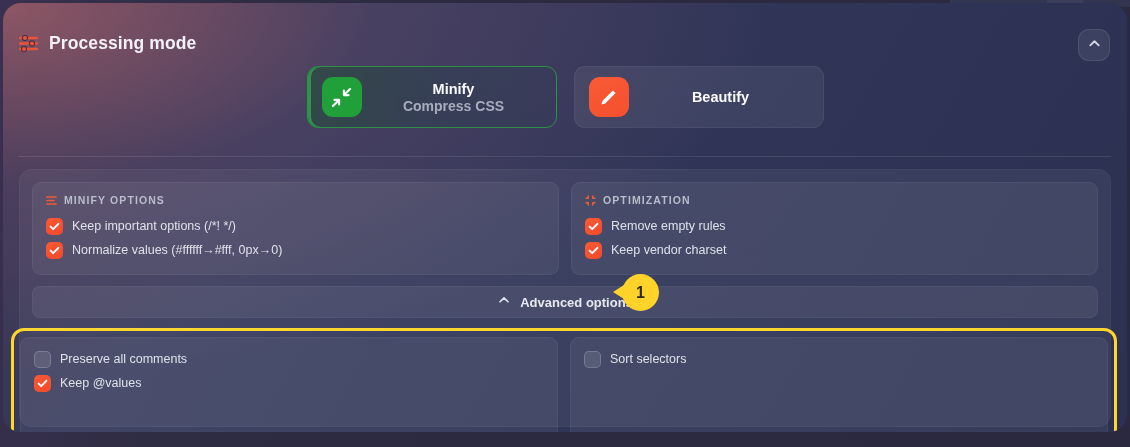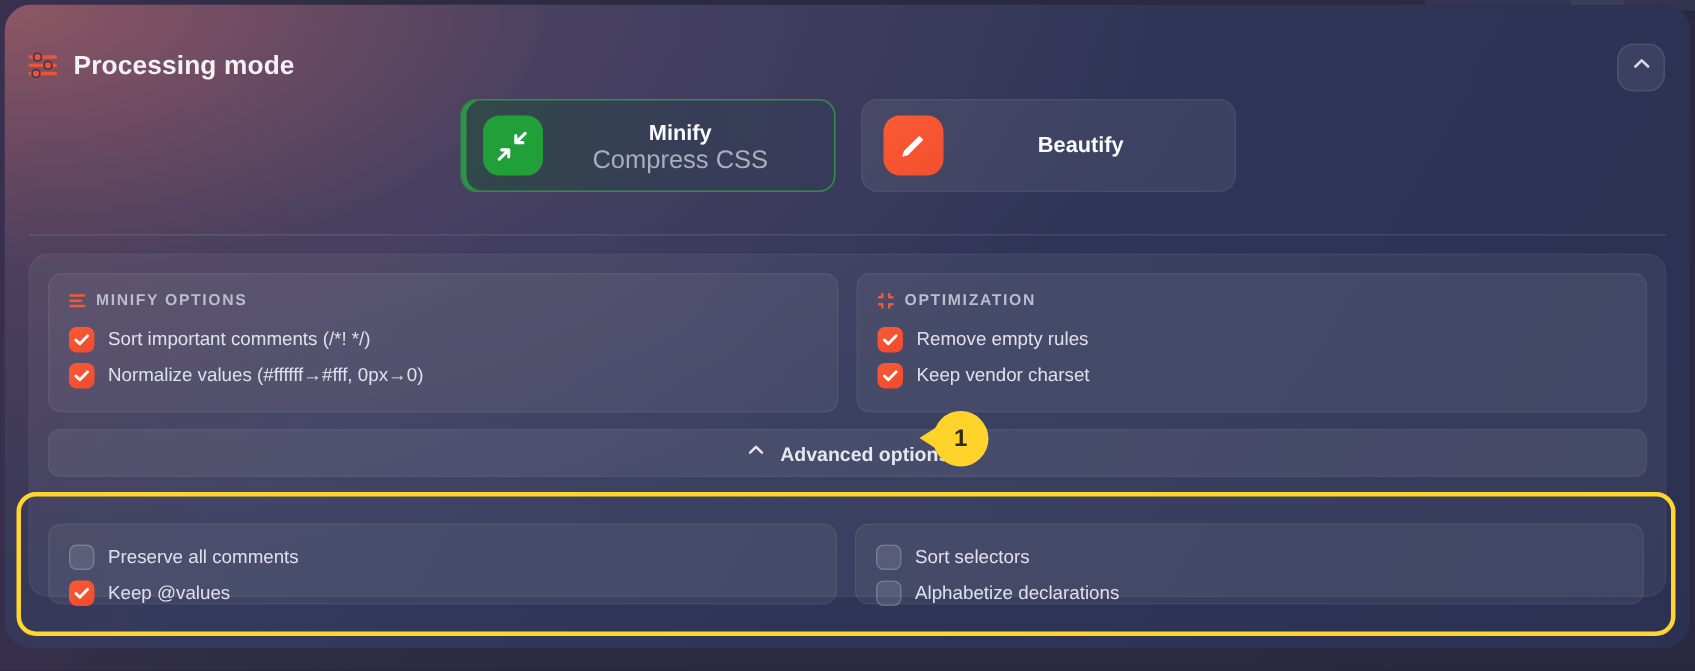--- a/index.html
+++ b/index.html
@@ -87,36 +87,36 @@
     flex: 0 0 auto;
   }
   .mode-icon.green { background: #21a03a; }
   .mode-icon.orange { background: linear-gradient(150deg, #fa5a35 0%, #f4502f 100%); }
   .mode-icon svg { width: 21px; height: 21px; }
   .mode-text {
     flex: 1 1 auto; text-align: center;
     padding-right: 10px;
   }
   .mode-name { font-size: 14.5px; font-weight: bold; color: #fafaff; line-height: 18px; }
-  .mode-sub { font-size: 17px; color: #a9adbe; line-height: 17px; }
+  .mode-sub { font-size: 14px; color: #a9adbe; line-height: 17px; font-weight: bold; }
 
   
   .divider {
     position: absolute; left: 16px; right: 16px; top: 153px;
     height: 1px; background: rgba(255,255,255,.10);
   }
 
   
   .options-body {
     position: absolute; left: 16px; right: 16px; top: 166px;
     background: rgba(255,255,255,.055);
     border-radius: 13px;
     border: 1px solid rgba(255,255,255,.035);
     padding: 12px;
-    height: 229px;
+    height: 258px;
   }
   .panel-row { display: flex; gap: 12px; }
   .panel {
     flex: 1 1 0;
     background: rgba(255,255,255,.055);
     border: 1px solid rgba(255,255,255,.05);
     border-radius: 9px;
     padding: 11px 13px 12px 13px;
   }
   .panel.basic { min-height: 92px; }
@@ -175,24 +175,24 @@
   }
   .callout-num {
     font-size: 16px; font-weight: bold; color: #2e2a12;
     position: relative; z-index: 2;
   }
 
   
   .adv-section {
     position: absolute;
     left: 8px; top: 325px;
-    width: 1106px; height: 96px;
+    width: 1106px; height: 120px;
     border: 3px solid #ffd62e;
     border-radius: 13px;
-    padding: 18px;
+    padding: 6px;
     z-index: 20;
   }
   .adv-row { display: flex; gap: 12px; height: 100%; }
   .adv-panel {
     flex: 1 1 0;
     background: rgba(255,255,255,.055);
     border: 1px solid rgba(255,255,255,.05);
     border-radius: 9px;
     padding: 9px 13px;
   }
@@ -275,21 +275,21 @@
           </span>
           <span class="panel-head-label">MINIFY OPTIONS</span>
         </div>
 
         <div class="opt">
           <span class="cb on">
             <svg viewBox="0 0 11 11" fill="none">
                 <path d="M1.6 5.6 L4.2 8.2 L9.4 2.8" stroke="#fff" stroke-width="1.9" stroke-linecap="round" stroke-linejoin="round"></path>
               </svg>
           </span>
-          <span class="opt-label">Sort important comments (/*! */)</span>
+          <span class="opt-label">Keep important options (/*! */)</span>
         </div>
 
         <div class="opt">
           <span class="cb on">
             <svg viewBox="0 0 11 11" fill="none">
                 <path d="M1.6 5.6 L4.2 8.2 L9.4 2.8" stroke="#fff" stroke-width="1.9" stroke-linecap="round" stroke-linejoin="round"></path>
               </svg>
           </span>
           <span class="opt-label">Normalize values (#ffffff→#fff, 0px→0)</span>
         </div>
@@ -356,24 +356,20 @@
           </span>
           <span class="opt-label">Keep @values</span>
         </div>
       </div>
 
       <div class="adv-panel">
         <div class="opt">
           <span class="cb off"></span>
           <span class="opt-label">Sort selectors</span>
         </div>
-        <div class="opt">
-          <span class="cb off"></span>
-          <span class="opt-label">Alphabetize declarations</span>
-        </div>
       </div>
 
     </div>
   </div>
 
 </div>
 
 <div class="callout">
   <div class="callout-tail"></div>
   <div class="callout-bubble">

